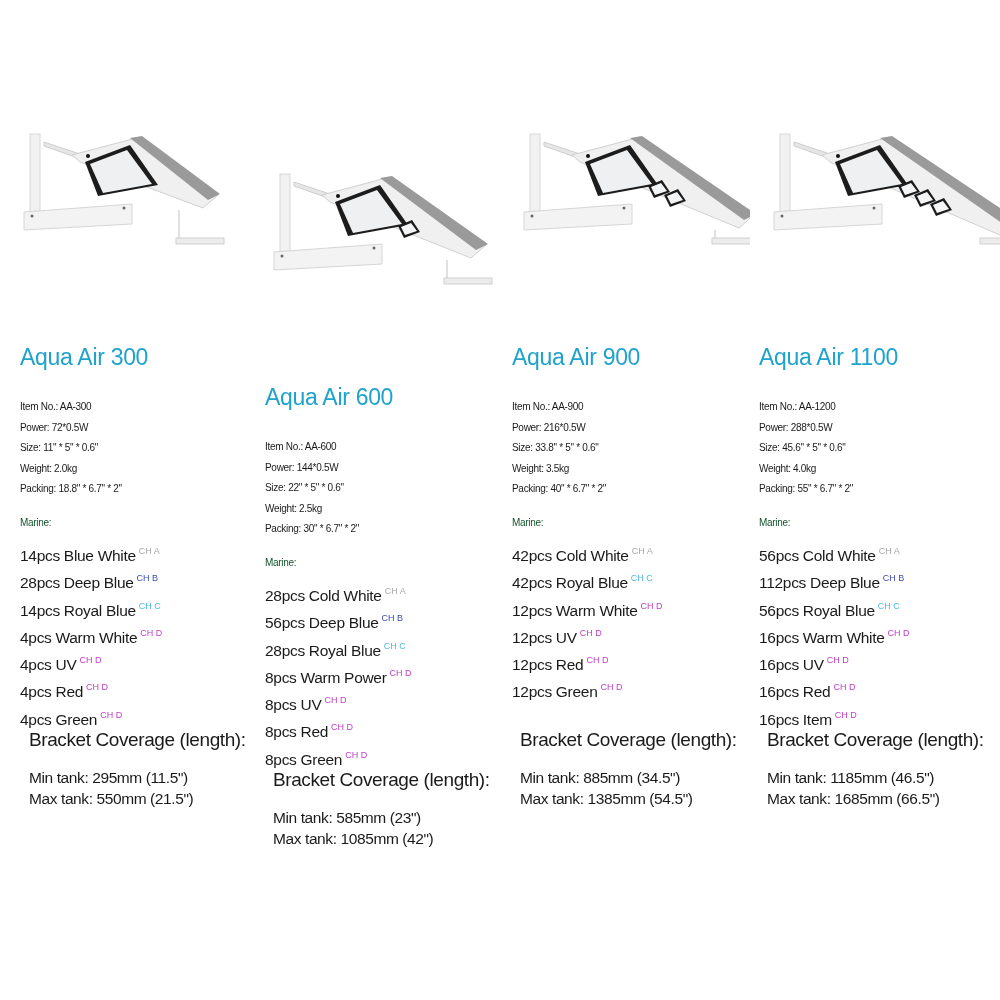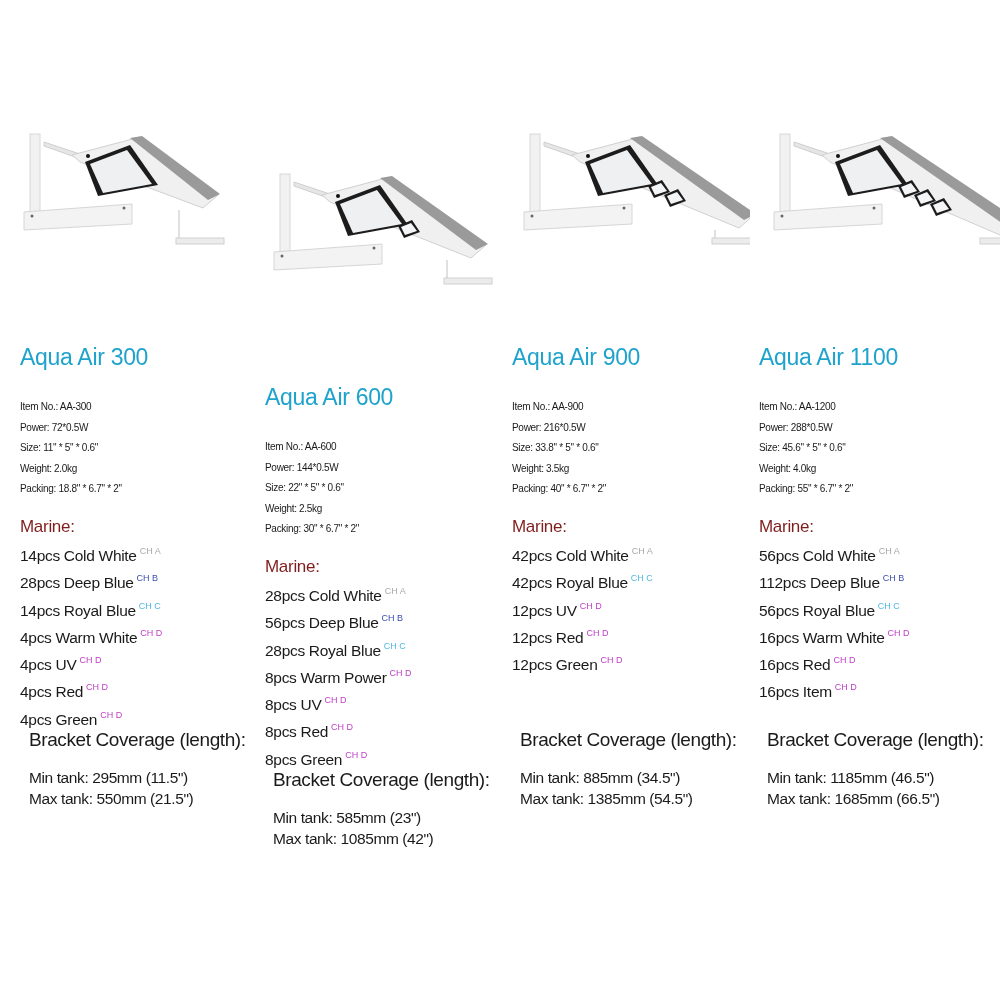--- a/index.html
+++ b/index.html
@@ -9,21 +9,21 @@
     .col-0 { left: 0; }
     .col-1 { left: 250px; margin-top: 40px; }
     .col-2 { left: 500px; }
     .col-3 { left: 750px; }
 
     .product-img { position: absolute; top: 100px; left: 0; width: 250px; height: 160px; }
     .product-img svg { width: 250px; height: 160px; display: block; }
 
     .title { position: absolute; top: 344px; font-size: 23px; color: #1ea3cc; letter-spacing: -0.3px; white-space: nowrap; font-weight: normal; }
     .specs { position: absolute; top: 397px; font-size: 10px; line-height: 20.5px; letter-spacing: -0.3px; white-space: nowrap; }
-    .marine-label { position: absolute; top: 517px; font-size: 17px; color: #7f1d1d; letter-spacing: -0.3px; }
+    .marine-label { position: absolute; top: 517px; font-size: 10px; color: #14532d; letter-spacing: -0.3px; }
     .led-list { position: absolute; top: 540px; font-size: 15.5px; line-height: 23.3px; letter-spacing: -0.3px; white-space: nowrap; }
     .ch { font-size: 9px; vertical-align: 7px; margin-left: 3px; letter-spacing: 0; }
     .bracket { position: absolute; top: 729px; font-size: 19px; letter-spacing: -0.4px; white-space: nowrap; }
     .tanks { position: absolute; top: 768px; font-size: 15.5px; line-height: 20.5px; letter-spacing: -0.4px; white-space: nowrap; }
 
     .col-0 .title, .col-0 .specs, .col-0 .marine-label, .col-0 .led-list { left: 20px; }
     .col-1 .title, .col-1 .specs, .col-1 .marine-label, .col-1 .led-list { left: 15px; }
     .col-2 .title, .col-2 .specs, .col-2 .marine-label, .col-2 .led-list { left: 12px; }
     .col-3 .title, .col-3 .specs, .col-3 .marine-label, .col-3 .led-list { left: 9px; }
     .col-0 .bracket, .col-0 .tanks { left: 29px; }
@@ -55,21 +55,21 @@
     <h2 class="title">Aqua Air 300</h2>
     <div class="specs">
       <div>Item No.: AA-300</div>
       <div>Power: 72*0.5W</div>
       <div>Size: 11" * 5" * 0.6"</div>
       <div>Weight: 2.0kg</div>
       <div>Packing: 18.8" * 6.7" * 2"</div>
     </div>
     <div class="marine-label">Marine:</div>
     <div class="led-list">
-      <div><span>14pcs Cold White</span><span class="ch cha" style="color: rgb(168, 168, 168);">CH A</span></div>
+      <div><span>14pcs Blue White</span><span class="ch cha" style="color: rgb(168, 168, 168);">CH A</span></div>
       <div><span>28pcs Deep Blue</span><span class="ch chb" style="color: rgb(59, 76, 176);">CH B</span></div>
       <div><span>14pcs Royal Blue</span><span class="ch chc" style="color: rgb(79, 184, 224);">CH C</span></div>
       <div><span>4pcs Warm White</span><span class="ch chd" style="color: rgb(192, 64, 200);">CH D</span></div>
       <div><span>4pcs UV</span><span class="ch chd" style="color: rgb(192, 64, 200);">CH D</span></div>
       <div><span>4pcs Red</span><span class="ch chd" style="color: rgb(192, 64, 200);">CH D</span></div>
       <div><span>4pcs Green</span><span class="ch chd" style="color: rgb(192, 64, 200);">CH D</span></div>
     </div>
     <div class="bracket">Bracket Coverage (length):</div>
     <div class="tanks">
       <div>Min tank: 295mm (11.5")</div>
@@ -147,20 +147,21 @@
       <div>Item No.: AA-900</div>
       <div>Power: 216*0.5W</div>
       <div>Size: 33.8" * 5" * 0.6"</div>
       <div>Weight: 3.5kg</div>
       <div>Packing: 40" * 6.7" * 2"</div>
     </div>
     <div class="marine-label">Marine:</div>
     <div class="led-list">
       <div><span>42pcs Cold White</span><span class="ch cha" style="color: rgb(168, 168, 168);">CH A</span></div>
       <div><span>42pcs Royal Blue</span><span class="ch chc" style="color: rgb(79, 184, 224);">CH C</span></div>
+      <div><span>12pcs Warm White</span><span class="ch chd" style="color: rgb(192, 64, 200);">CH D</span></div>
       <div><span>12pcs UV</span><span class="ch chd" style="color: rgb(192, 64, 200);">CH D</span></div>
       <div><span>12pcs Red</span><span class="ch chd" style="color: rgb(192, 64, 200);">CH D</span></div>
       <div><span>12pcs Green</span><span class="ch chd" style="color: rgb(192, 64, 200);">CH D</span></div>
     </div>
     <div class="bracket">Bracket Coverage (length):</div>
     <div class="tanks">
       <div>Min tank: 885mm (34.5")</div>
       <div>Max tank: 1385mm (54.5")</div>
     </div>
   </section>
@@ -195,20 +196,21 @@
       <div>Size: 45.6" * 5" * 0.6"</div>
       <div>Weight: 4.0kg</div>
       <div>Packing: 55" * 6.7" * 2"</div>
     </div>
     <div class="marine-label">Marine:</div>
     <div class="led-list">
       <div><span>56pcs Cold White</span><span class="ch cha" style="color: rgb(168, 168, 168);">CH A</span></div>
       <div><span>112pcs Deep Blue</span><span class="ch chb" style="color: rgb(59, 76, 176);">CH B</span></div>
       <div><span>56pcs Royal Blue</span><span class="ch chc" style="color: rgb(79, 184, 224);">CH C</span></div>
       <div><span>16pcs Warm White</span><span class="ch chd" style="color: rgb(192, 64, 200);">CH D</span></div>
+      <div><span>16pcs UV</span><span class="ch chd" style="color: rgb(192, 64, 200);">CH D</span></div>
       <div><span>16pcs Red</span><span class="ch chd" style="color: rgb(192, 64, 200);">CH D</span></div>
       <div><span>16pcs Item</span><span class="ch chd" style="color: rgb(192, 64, 200);">CH D</span></div>
     </div>
     <div class="bracket">Bracket Coverage (length):</div>
     <div class="tanks">
       <div>Min tank: 1185mm (46.5")</div>
       <div>Max tank: 1685mm (66.5")</div>
     </div>
   </section>
 </div>

